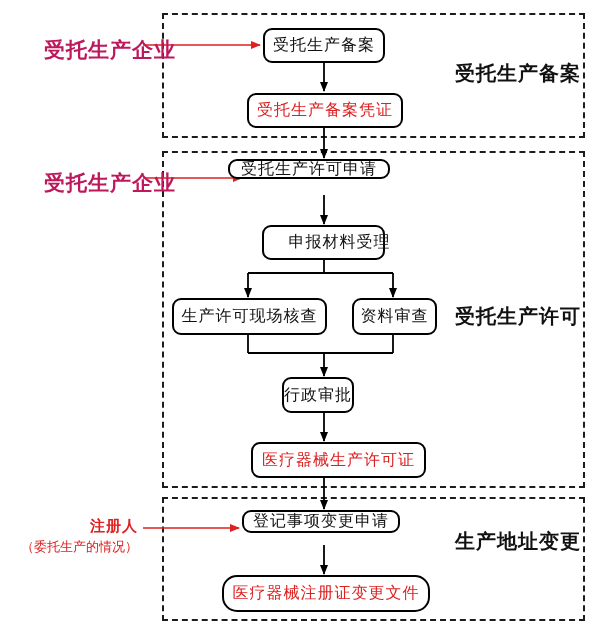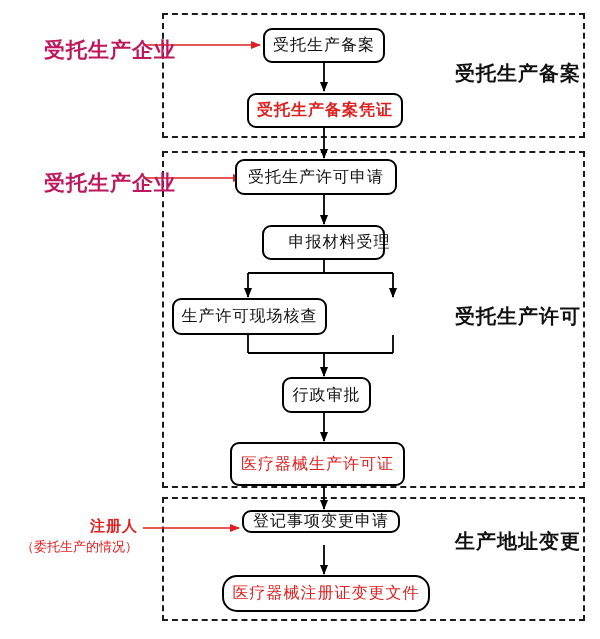--- a/index.html
+++ b/index.html
@@ -75,24 +75,25 @@
   <div class="seclabel" style="left:452px;top:528px;">生产地址变更</div>
 
   <div class="annot" style="left:44px;top:36px;">受托生产企业</div>
   <div class="annot" style="left:44px;top:169px;">受托生产企业</div>
   <div class="annot3">
     <div class="line1">注册人</div>
     <div class="line2">（委托生产的情况）</div>
   </div>
 
   <div class="fbox" style="left:263px;top:28px;width:122px;height:35px;">受托生产备案</div>
-  <div class="fbox red" style="left:247px;top:93px;width:156px;height:35px;font-weight:bold;">受托生产备案凭证</div>
+  <div class="fbox red" style="left:247px;top:93px;width:156px;height:35px;">受托生产备案凭证</div>
 
-  <div class="fbox" style="left:235px;top:159px;width:162px;height:36px;">受托生产许可申请</div>
+  <div class="fbox" style="left:228px;top:159px;width:162px;height:20px;">受托生产许可申请</div>
   <div class="fbox" style="left:262px;top:225px;width:123px;height:35px;padding-left:32px;">申报材料受理</div>
   <div class="fbox" style="left:172px;top:298px;width:155px;height:37px;">生产许可现场核查</div>
-  <div class="fbox" style="left:282px;top:377px;width:89px;height:36px;">行政审批</div>
-  <div class="fbox red" style="left:230px;top:442px;width:175px;height:44px;">医疗器械生产许可证</div>
+  <div class="fbox" style="left:352px;top:298px;width:85px;height:37px;">资料审查</div>
+  <div class="fbox" style="left:282px;top:377px;width:72px;height:36px;">行政审批</div>
+  <div class="fbox red" style="left:251px;top:442px;width:175px;height:36px;">医疗器械生产许可证</div>
 
   <div class="fbox" style="left:242px;top:510px;width:158px;height:23px;">登记事项变更申请</div>
   <div class="fbox red thick" style="left:222px;top:575px;width:208px;height:37px;">医疗器械注册证变更文件</div>
 
 </div>
 
 </body></html>

